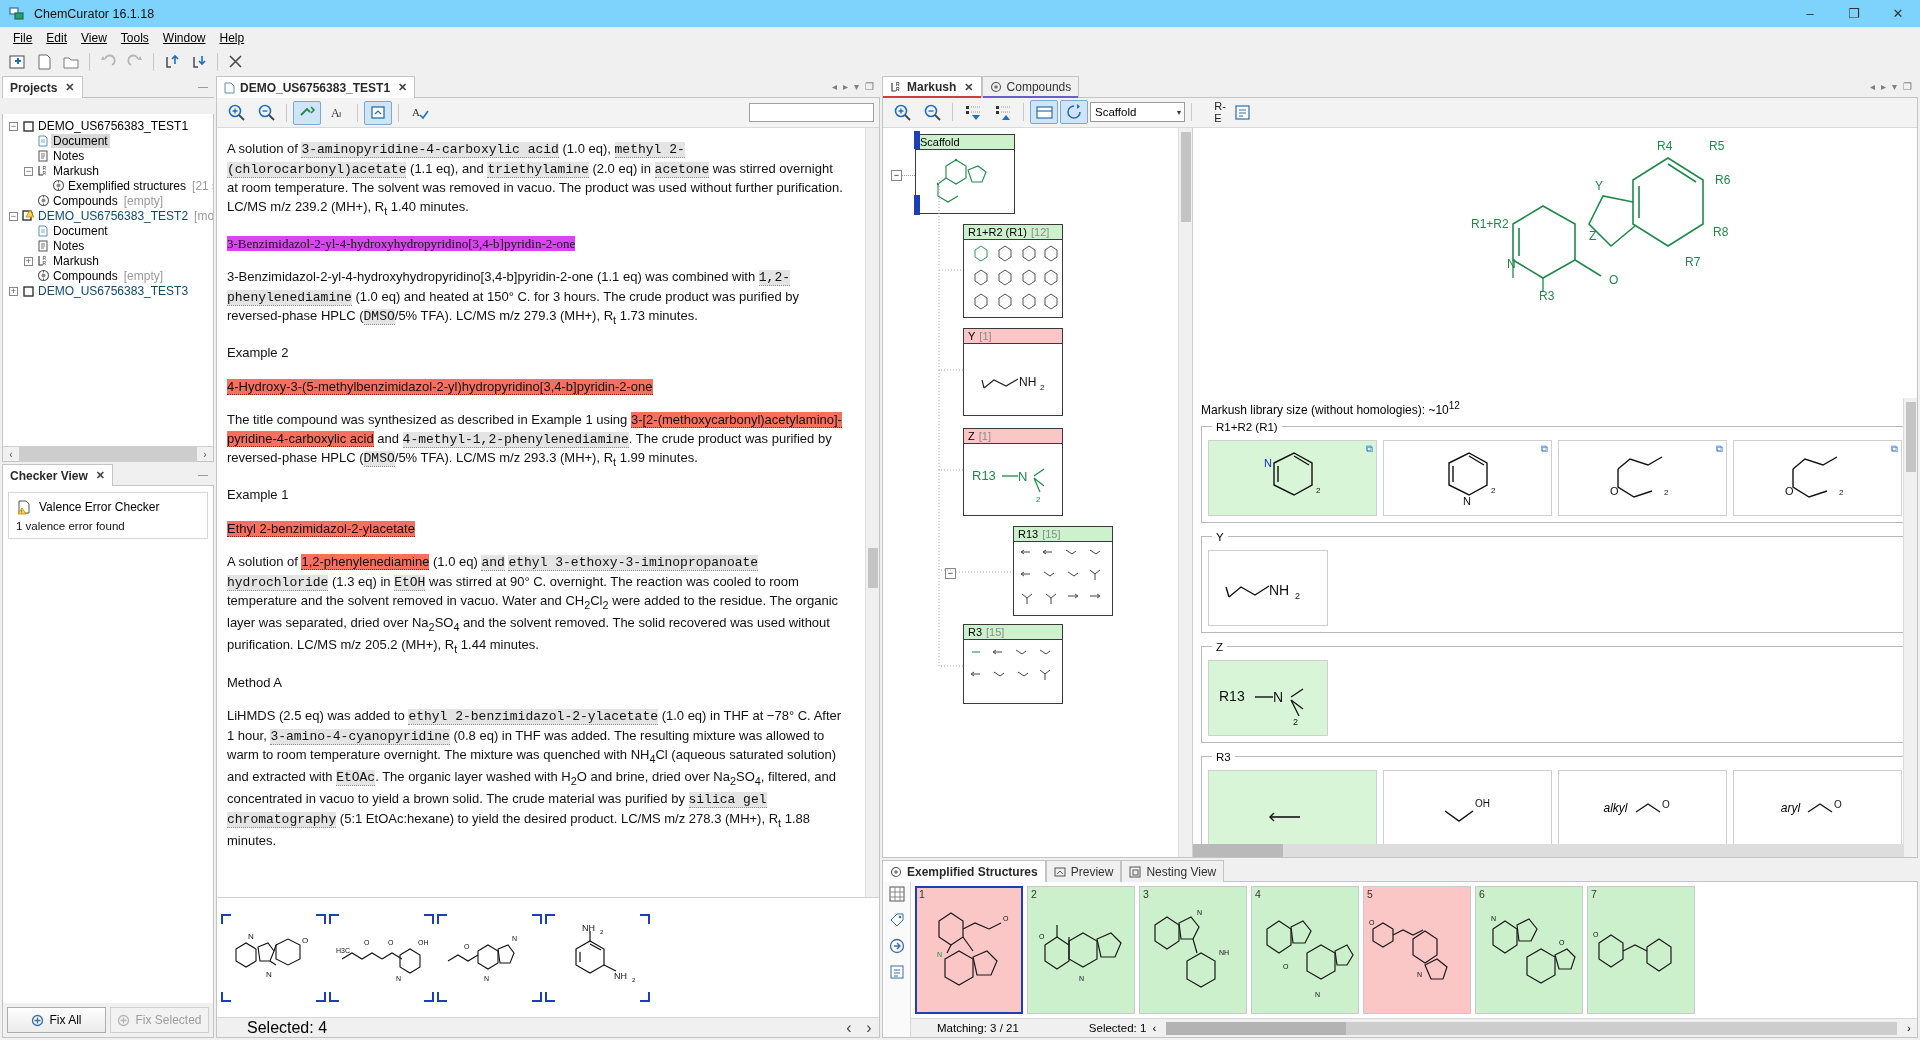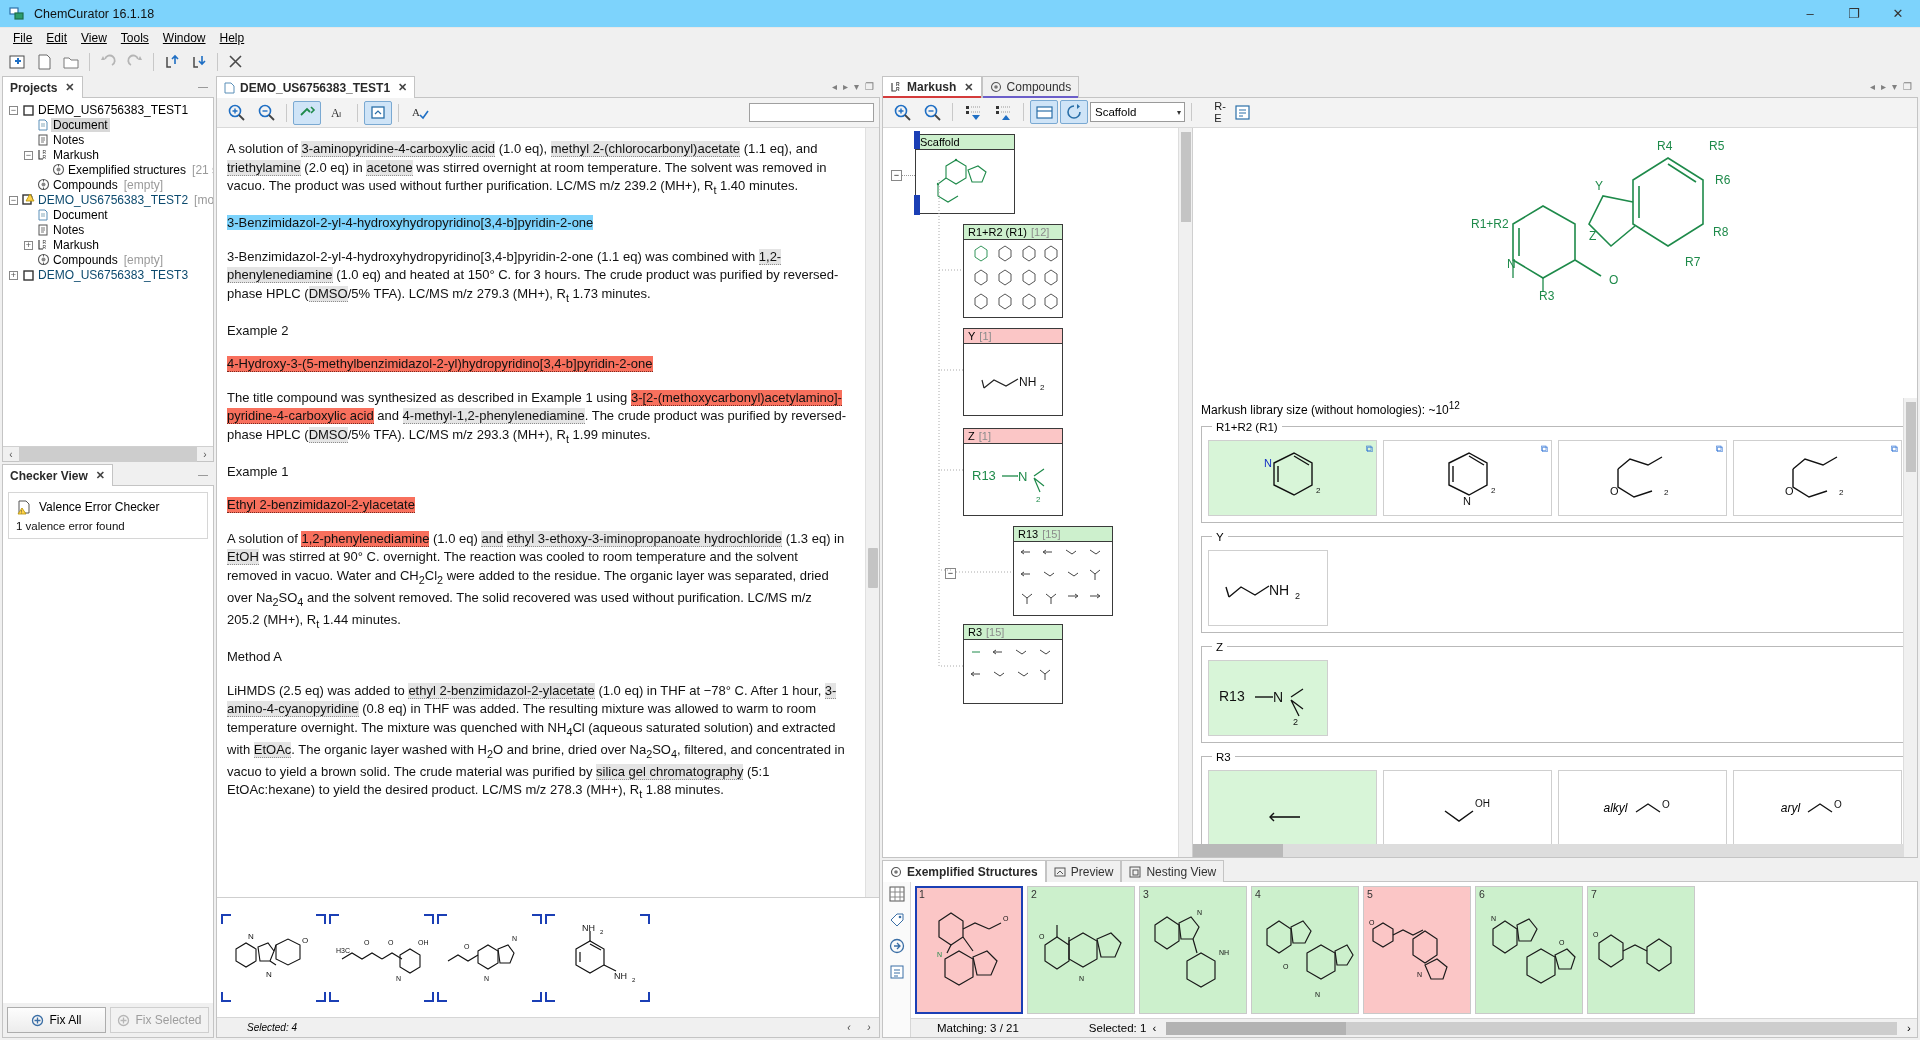--- a/index.html
+++ b/index.html
@@ -47,21 +47,21 @@
   }
   .ptab .accent { position:absolute; left:0; right:0; bottom:0; height:2px; }
   .ptab.inactive { background:#f0f0f0; font-weight:normal; color:#333;}
   .ptab .x { font-size:11px; color:#444; margin-left:3px;}
   .ptab-filler { flex:1 1 auto; border-bottom:1px solid #c4c4c4;}
   .ptab-right { display:flex; align-items:center; gap:6px; padding:0 6px; border-bottom:1px solid #c4c4c4; color:#808080; font-size:10px;}
   .panel-inner { flex:1 1 auto; background:#fff; border:1px solid #c4c4c4; border-top:none; display:flex; flex-direction:column; min-height:0;}
 
   
   .leftcol { width:212px; flex:0 0 212px; display:flex; flex-direction:column; gap:2px; min-height:0;}
-  .projects { flex: 0 0 386px; display:flex; flex-direction:column;}
+  .projects { flex: 0 0 386px; display:flex; flex-direction:column;gap:16px;}
   .checker { flex:1 1 auto; display:flex; flex-direction:column; min-height:0;}
 
   .tree { flex:1 1 auto; overflow:hidden; padding:4px 0 0 0; font-size:12px; background:#fff;}
   .tr { display:flex; align-items:center; height:15px; white-space:nowrap; }
   .tr .exp { width:13px; text-align:center; color:#555; font-size:9px; flex:0 0 13px;}
   .tr .ic { width:16px; flex:0 0 16px; display:flex; align-items:center; justify-content:center;}
   .tr .lbl { padding:0 2px; }
   .tr .lbl.sel { background:#d8d8d8; }
   .tr .lbl.link { color:#0c4a6e; }
   .tr .dim { color:#9a9a9a; }
@@ -81,31 +81,31 @@
   
   .doccol { flex:1 1 auto; display:flex; flex-direction:column; min-width:0; min-height:0;}
   .doc-toolbar { height:30px; display:flex; align-items:center; gap:2px; padding:0 5px; background:#f3f3f3; border-bottom:1px solid #d9d9d9;}
   .dt-btn { width:28px; height:24px; display:flex; align-items:center; justify-content:center; border:1px solid transparent; border-radius:2px;}
   .dt-btn.active { background:#cfe4f7; border-color:#7aa9d2;}
   .dt-sep { width:1px; height:18px; background:#c9c9c9; margin:0 4px;}
   .dt-search { margin-left:auto; width:125px; height:19px; border:1px solid #a0a0a0; background:#fff;}
   .doc-wrap { flex:1 1 auto; display:flex; min-height:0; background:#fff;}
   .doc-text { flex:1 1 auto; padding:12px 18px 0 10px; overflow:hidden; font-size:13px; line-height:18.5px; color:#111;}
   .doc-text p { margin:0 0 15px 0; }
-  .hl-or { background:#7dd3fc; }
-  .hl-gray { background:#e4e4e4; border-bottom:1px dotted #8d8d8d;}
+  .hl-or { background:#d946ef;font-family:Liberation Serif, serif; }
+  .hl-gray { background:#e4e4e4; border-bottom:1px dotted #8d8d8d;font-family:Liberation Mono, monospace;}
   .hl-red-u { background:#f8705d; border-bottom:1px dotted #7a2a20;}
   .vscroll { width:14px; flex:0 0 14px; background:#f0f0f0; border-left:1px solid #e0e0e0; position:relative;}
   .vscroll .thumb { position:absolute; left:2px; width:10px; background:#c4c4c4; border-radius:1px;}
   .struct-strip { height:120px; flex:0 0 120px; background:#fff; border-top:1px solid #cfcfcf; display:flex; align-items:center; padding:0 4px; gap:3px; overflow:hidden;}
   .struct-cell { width:105px; height:88px; position:relative; flex:0 0 105px; display:flex; align-items:center; justify-content:center;}
   .corner { position:absolute; width:10px; height:10px; border:2px solid #1b3fb5;}
   .c-tl{top:0;left:0;border-right:none;border-bottom:none;} .c-tr{top:0;right:0;border-left:none;border-bottom:none;}
   .c-bl{bottom:0;left:0;border-right:none;border-top:none;} .c-br{bottom:0;right:0;border-left:none;border-top:none;}
-  .strip-status { height:20px; flex:0 0 20px; background:#f0f0f0; display:flex; align-items:center; font-size:10px; border-top:1px solid #d6d6d6;font-style:italic;}
+  .strip-status { height:20px; flex:0 0 20px; background:#f0f0f0; display:flex; align-items:center; font-size:16px; border-top:1px solid #d6d6d6;}
   .strip-status .lbl { padding-left:30px;}
   .strip-status .arr { margin-left:auto; width:20px; text-align:center; color:#444;}
   .strip-status .arr2 { width:20px; text-align:center; color:#444;}
 
   
   .mkcol { width:1036px; flex:0 0 1036px; display:flex; flex-direction:column; min-height:0;}
   .mk-toolbar { height:30px; display:flex; align-items:center; gap:2px; padding:0 5px; background:#f3f3f3; border-bottom:1px solid #d9d9d9;}
   .mk-select { height:20px; width:95px; border:1px solid #9a9a9a; background:#fff; font-size:11.5px; display:flex; align-items:center; padding:0 4px; position:relative;}
   .mk-select .cv { position:absolute; right:3px; font-size:8px; color:#333;}
   .mk-main { flex:1 1 auto; display:flex; min-height:0; background:#fff;}

